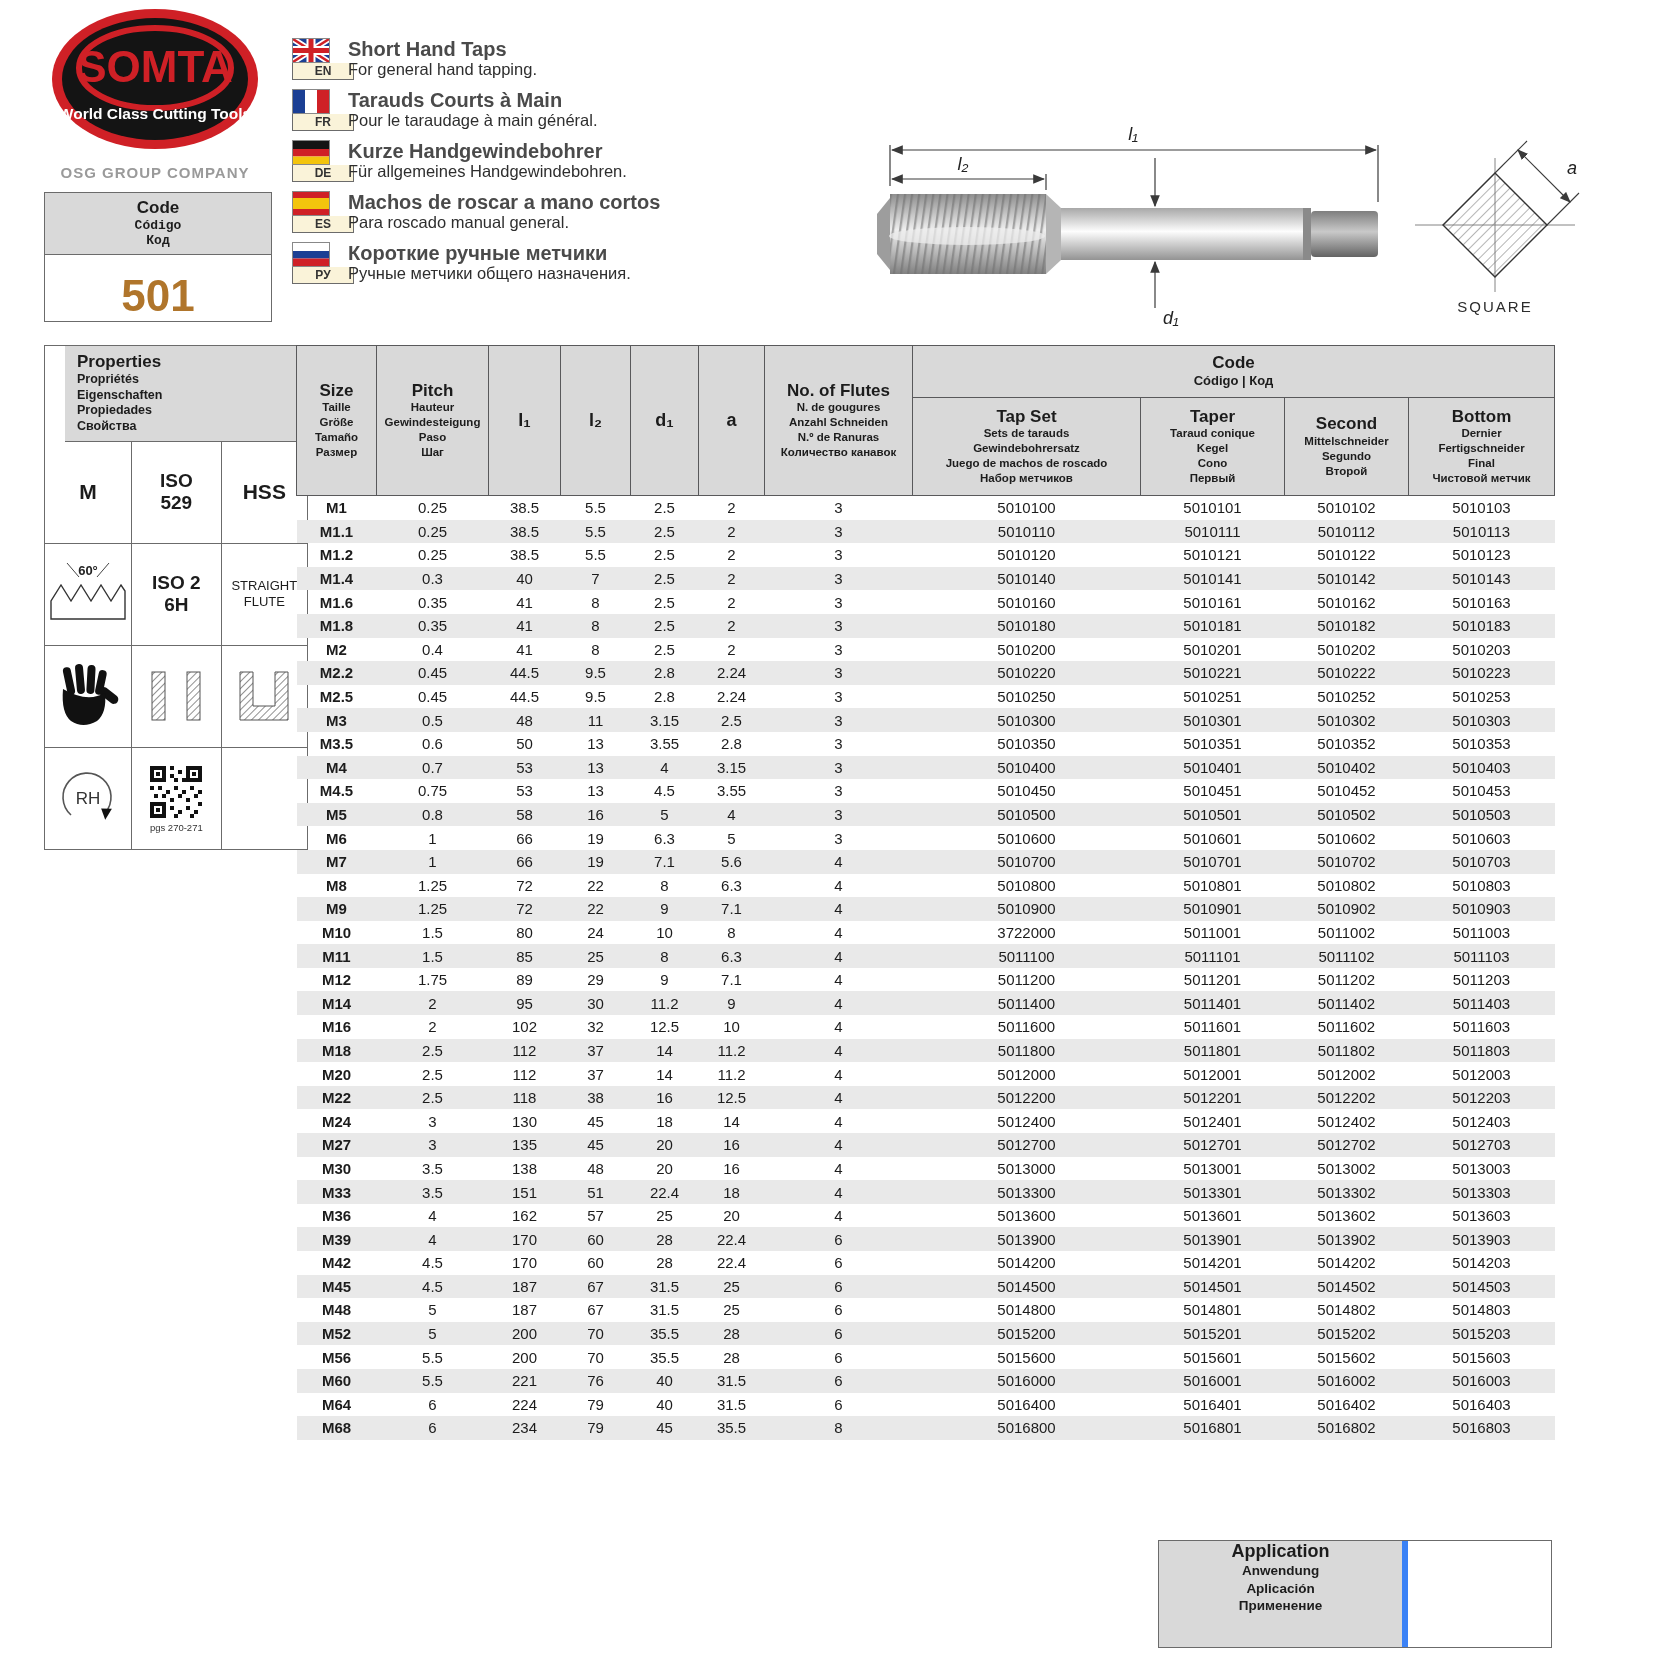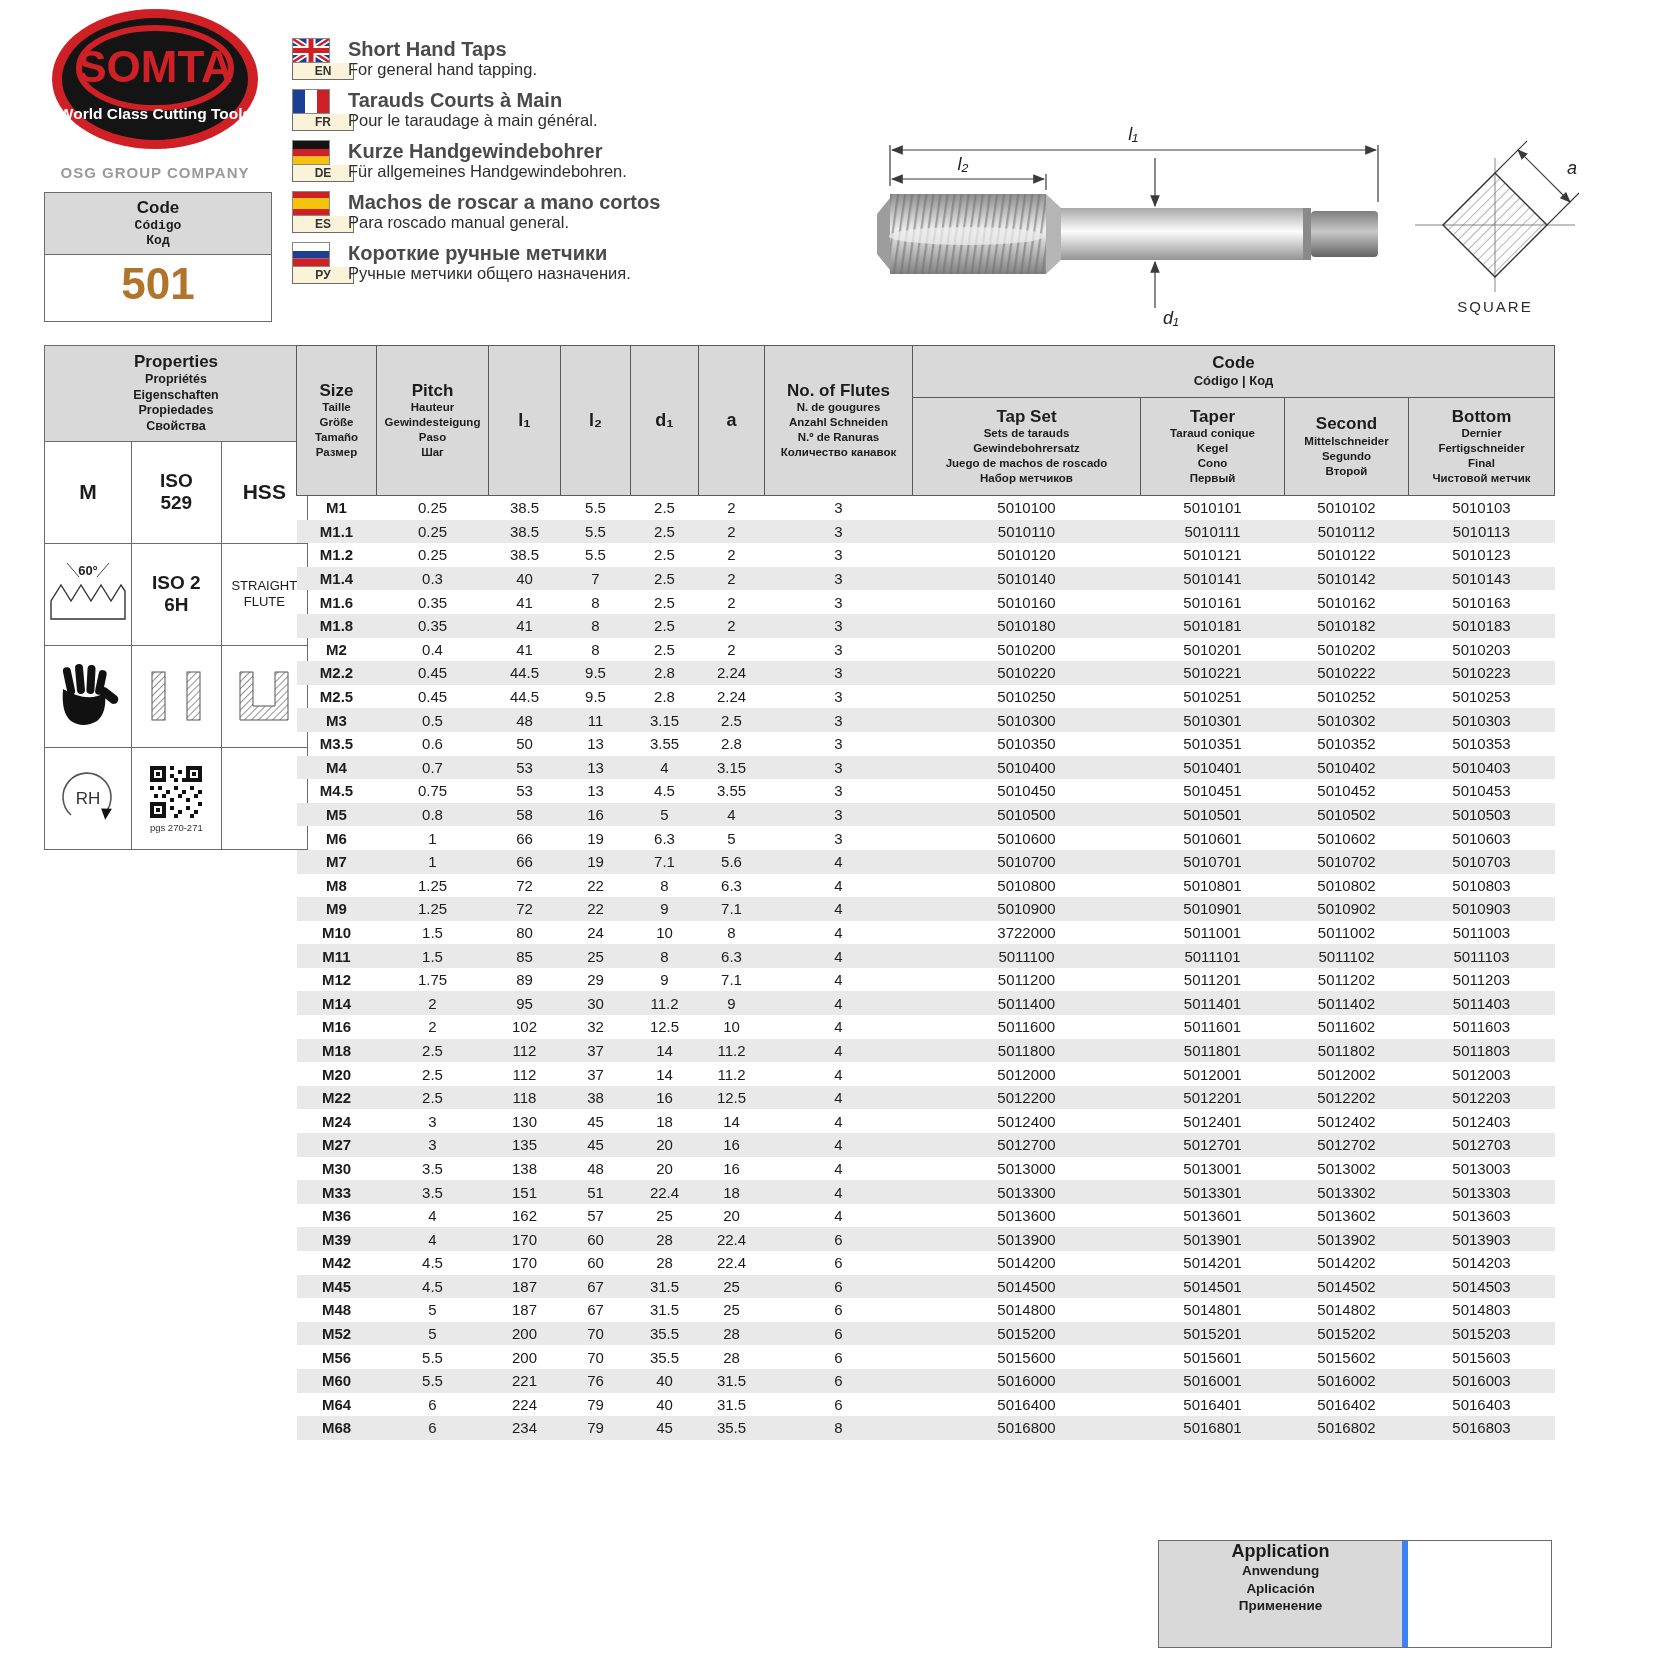--- a/index.html
+++ b/index.html
@@ -8,39 +8,39 @@
 
   
   .logo-wrap{position:absolute;left:38px;top:6px;width:234px;text-align:center;}
   .osg-line{margin-top:4px;font-size:15px;letter-spacing:1px;color:#9a9a9a;font-weight:bold;}
 
   
   .code-box{position:absolute;left:44px;top:192px;width:226px;height:128px;border:1px solid #6b6b6b;background:#fff;}
   .code-box-header{background:#d9d9d9;border-bottom:1px solid #6b6b6b;text-align:center;padding:5px 0 6px;}
   .code-box-header .t1{font-size:17px;font-weight:bold;}
   .code-box-header .t2{font-size:13px;font-weight:bold;font-family:Liberation Mono, monospace;}
-  .code-box-value{text-align:center;font-size:44px;font-weight:bold;color:#b0752b;padding-top:4px;}
+  .code-box-value{text-align:center;font-size:44px;font-weight:bold;color:#b0752b;padding-top:16px;}
 
   
   .langs{position:absolute;left:292px;top:38px;width:560px;display:flex;flex-direction:column;gap:9px;}
   .lang-item{display:flex;align-items:flex-start;}
   .flag-col{width:44px;flex:0 0 44px;text-align:center;}
   .flag-col svg{display:block;border:1px solid #888;}
   .lang-tag{display:block;width:36px;border:1px solid #6b6b6b;border-top:none;background:#faf3d9;
             font-size:12px;font-weight:bold;text-align:center;padding:1px 12px;color:#333;}
   .lang-text{margin-left:12px;}
   .lang-title{font-size:20px;font-weight:bold;color:#4a4a4a;line-height:1.1;}
   .lang-sub{font-size:16.5px;color:#2e2e2e;line-height:1.15;}
 
   
   .diagram{position:absolute;left:855px;top:90px;}
 
   
   .props{position:absolute;left:44px;top:345px;width:262px;border:1px solid #6b6b6b;}
-  .props-header{background:#d9d9d9;border-bottom:1px solid #6b6b6b;text-align:center;padding:6px 0;}
+  .props-header{background:#d9d9d9;border-bottom:1px solid #6b6b6b;padding:6px 12px;margin-left:20px;}
   .props-header .ln0{font-size:17px;font-weight:bold;}
   .props-header .lnx{font-size:12.5px;font-weight:bold;line-height:1.25;}
   .props-grid{display:grid;grid-template-columns:1fr 1.05fr 1fr;}
   .prop-cell{border-right:1px solid #6b6b6b;border-bottom:1px solid #6b6b6b;height:101px;
              display:flex;flex-direction:column;align-items:center;justify-content:center;text-align:center;}
   .prop-cell:nth-child(3n){border-right:none;}
   .props-grid .row4{border-bottom:none;}
   .prop-big{font-size:21px;font-weight:bold;}
   .prop-mid .ln0,.prop-mid .lnx{font-size:19px;font-weight:bold;line-height:1.15;}
   .prop-sm .ln0,.prop-sm .lnx{font-size:13px;font-weight:normal;line-height:1.2;}

